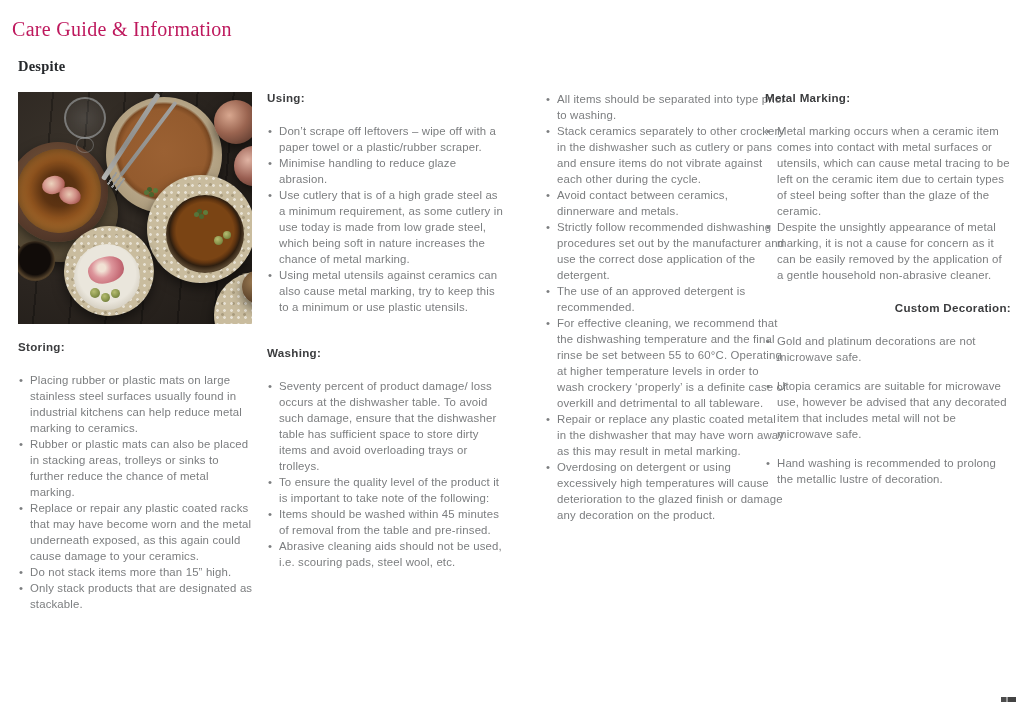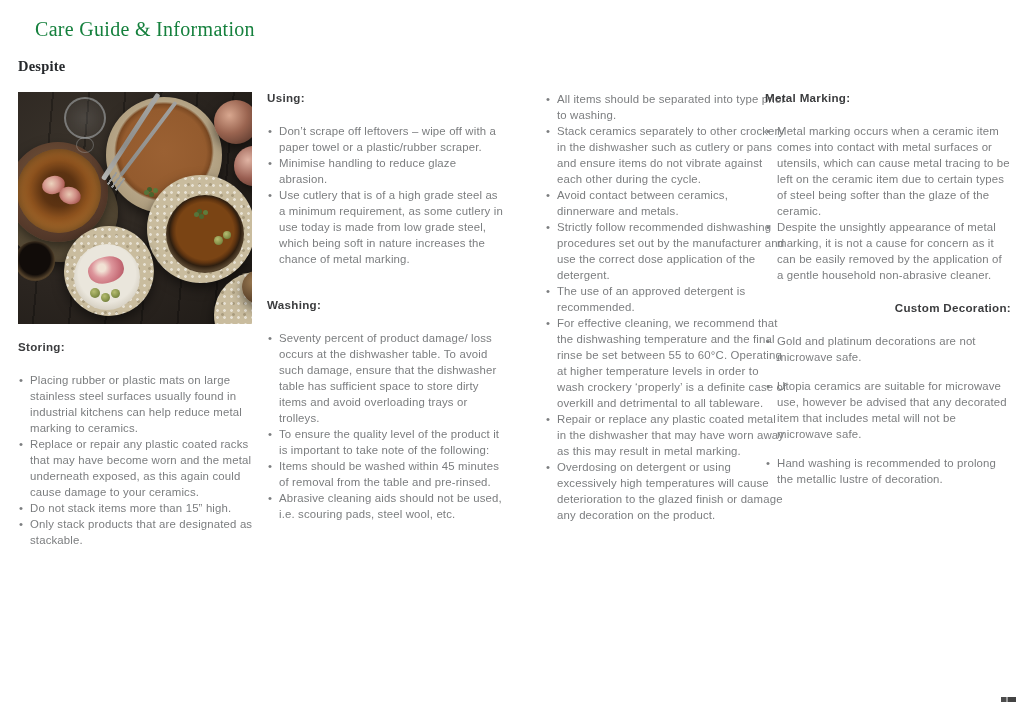--- a/index.html
+++ b/index.html
@@ -2,23 +2,23 @@
 <html><head>
 <meta charset="utf-8">
 <style>
   * { margin:0; padding:0; box-sizing:border-box; }
   html,body { background:#ffffff; }
   body {
     width:1024px; height:704px; position:relative; overflow:hidden;
     font-family:"Liberation Sans", sans-serif;
   }
   .page-title {
-    position:absolute; left:35px; top:18px;
+    position:absolute; left:12px; top:18px;
     font-family:"Liberation Serif", serif;
-    font-size:20px; font-weight:400; color:#15803d; letter-spacing:.3px;
+    font-size:20px; font-weight:400; color:#be185d; letter-spacing:.3px;
   }
   .page-subtitle {
     position:absolute; left:18px; top:58px;
     font-family:"Liberation Serif", serif;
     font-size:14.5px; color:#26292c; letter-spacing:.2px;
   }
 
   
   .col { position:absolute; font-size:11.4px; line-height:16px; color:#7b7d7f; letter-spacing:.15px; }
   .col1 { left:18px;  top:340px; width:238px; }
@@ -192,32 +192,34 @@
   <div class="olive olive-a2"></div>
   <div class="olive olive-a3"></div>
   <div class="ph lace-plate-corner lace-texture shadowed"></div>
   <div class="ph copper-cup-3 shadowed"></div>
 </div>
 
 <div class="col col1">
   <h3 class="sec-heading">Storing:</h3>
   <ul class="bullets">
     <li>Placing rubber or plastic mats on large stainless steel surfaces usually found in industrial kitchens can help reduce metal marking to ceramics.</li>
+    <li>Rubber or plastic mats can also be placed in stacking areas, trolleys or sinks to further reduce the chance of metal marking.</li>
     <li>Replace or repair any plastic coated racks that may have become worn and the metal underneath exposed, as this again could cause damage to your ceramics.</li>
     <li>Do not stack items more than 15” high.</li>
     <li>Only stack products that are designated as stackable.</li>
   </ul>
 </div>
 
 <div class="col col2">
   <h3 class="sec-heading">Using:</h3>
   <ul class="bullets">
     <li>Don’t scrape off leftovers – wipe off with a paper towel or a plastic/rubber scraper.</li>
     <li>Minimise handling to reduce glaze abrasion.</li>
     <li>Use cutlery that is of a high grade steel as a minimum requirement, as some cutlery in use today is made from low grade steel, which being soft in nature increases the chance of metal marking.</li>
+    <li>Using metal utensils against ceramics can also cause metal marking, try to keep this to a minimum or use plastic utensils.</li>
   </ul>
   <h3 class="sec-heading gap-top">Washing:</h3>
   <ul class="bullets">
     <li>Seventy percent of product damage/ loss occurs at the dishwasher table. To avoid such damage, ensure that the dishwasher table has sufficient space to store dirty items and avoid overloading trays or trolleys.</li>
     <li>To ensure the quality level of the product it is important to take note of the following:</li>
     <li>Items should be washed within 45 minutes of removal from the table and pre-rinsed.</li>
     <li>Abrasive cleaning aids should not be used, i.e. scouring pads, steel wool, etc.</li>
   </ul>
 </div>
 

